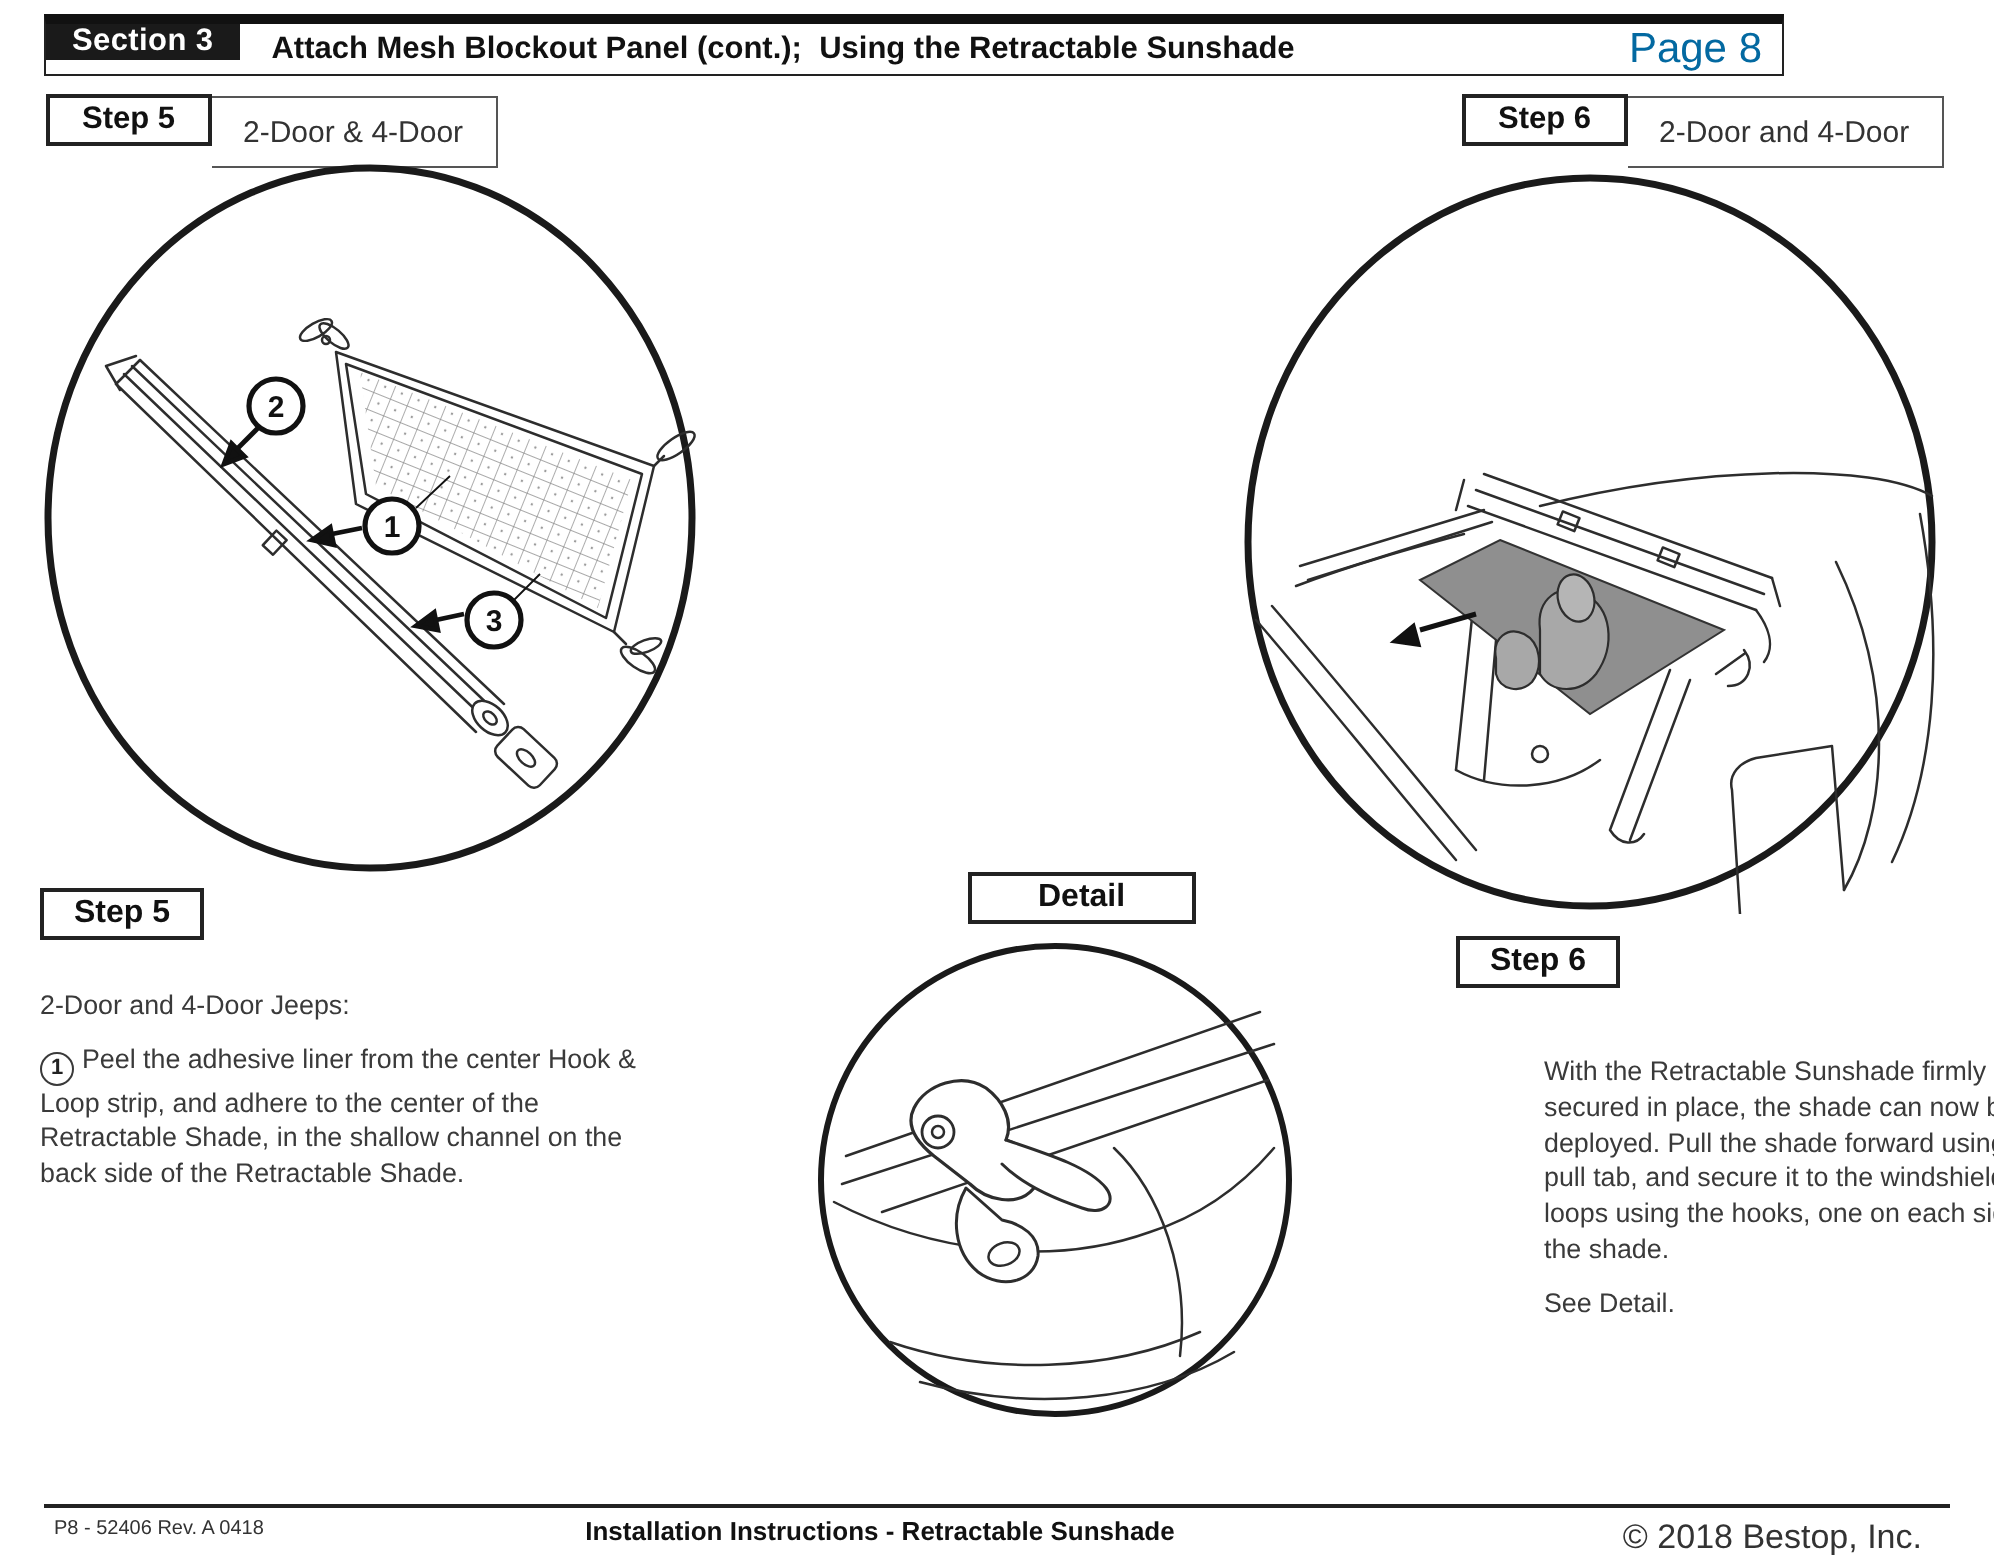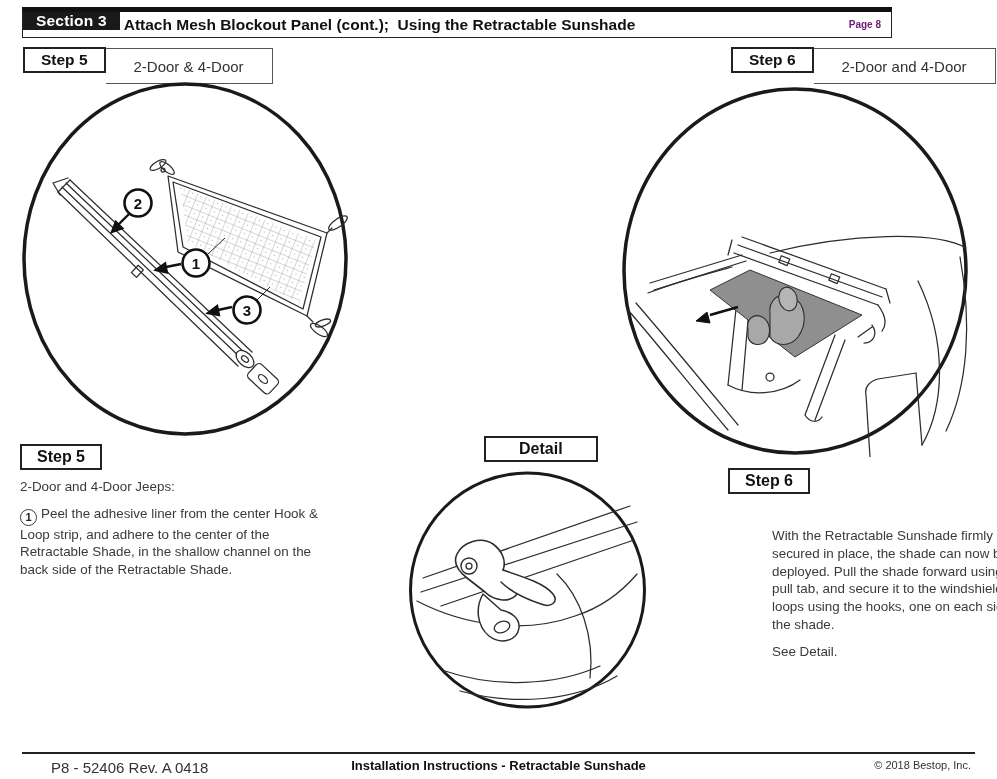--- a/index.html
+++ b/index.html
@@ -11,31 +11,31 @@
   
   .hdr {
     position:absolute; left:22px; top:7px; width:870px; height:31px;
     border:1.5px solid #222; border-top:5px solid #111;
     display:flex; align-items:flex-start; background:#fff;
   }
   .hdr-section {
     background:#1a1a1a; color:#fff; font-weight:bold; font-size:15.5px;
     display:flex; align-items:center; padding:0 13px; letter-spacing:.2px;
   }
-  .hdr-title { align-self:center; font-weight:bold; font-size:15.5px; color:#111; margin-left:4px; white-space:pre; }
-  .hdr-page  { align-self:center; margin-left:auto; margin-right:10px; font-weight:bold; font-size:10px; color:#701a75; }
+  .hdr-title { align-self:center; font-weight:bold; font-size:15.5px; color:#111; margin-left:16px; white-space:pre; }
+  .hdr-page  { align-self:center; margin-left:auto; margin-right:10px; font-weight:normal; font-size:21px; color:#0369a1; }
   
   .badge-row { position:absolute; display:flex; align-items:flex-start; }
   .badge-step {
     border:2.5px solid #222; font-weight:bold; font-size:15.5px; color:#111;
     padding:2px 16px; background:#fff; height:26px; display:flex; align-items:center;
   }
   .badge-scope {
     border:1.5px solid #555; border-left:none; font-size:15px; color:#333;
-    padding:2px 28px; background:#fff; height:36px; margin-top:1px; display:flex; align-items:center;
+    padding:2px 16px; background:#fff; height:36px; margin-top:1px; display:flex; align-items:center;
   }
   
   .step-head {
     position:absolute; border:2.5px solid #222; background:#fff; color:#111;
     font-weight:bold; font-size:16px; padding:2px 15px; display:inline-block;
   }
   
   .txtcol { position:absolute; font-size:13.4px; line-height:1.33; color:#3a3a3a; }
   .txtcol p { margin-bottom:9px; }
   .numcircle {
@@ -44,23 +44,23 @@
     vertical-align:-3px; margin-right:4px; background:#fff;
   }
   .bold { font-weight:bold; color:#222; }
   
   .detail-label {
     position:absolute; left:484px; top:436px; border:2.5px solid #222; background:#fff;
     font-weight:bold; font-size:16px; color:#111; padding:2px 33px;
   }
   
   .footer-line { position:absolute; left:22px; top:752px; width:953px; border-top:2px solid #222; }
-  .footer-left  { position:absolute; left:30px;  top:759px; font-size:15px; color:#333;padding-left:21px; }
-  .footer-center{ position:absolute; left:0; top:758px; width:997px; text-align:center; font-weight:bold; font-size:13px; color:#111; }
-  .footer-right { position:absolute; right:26px; top:759px; font-size:11px; color:#333; }
+  .footer-left  { position:absolute; left:6px;  top:759px; font-size:10px; color:#333;padding-left:21px; }
+  .footer-center{ position:absolute; left:0; top:758px; width:880px; text-align:center; font-weight:bold; font-size:13px; color:#111; }
+  .footer-right { position:absolute; right:36px; top:759px; font-size:17px; color:#333; }
   
   svg { position:absolute; display:block; }
   .art { stroke:#2d2d2d; fill:none; stroke-width:1.25; stroke-linecap:round; stroke-linejoin:round; }
 </style>
 </head>
 <body>
 
 <div class="page">
 
   <div class="hdr">
@@ -212,21 +212,21 @@
       <circle cx="64" cy="100" r="3"></circle>
 
       <path d="M98,104 C122,112 140,118 148,128 C154,136 146,142 136,138 C118,132 104,124 96,116" fill="#fff" stroke-width="1.5"></path>
 
       <path d="M78,128 C70,142 72,160 84,170 C96,179 112,175 114,162 C115,152 106,146 96,144 Z" fill="#fff" stroke-width="1.5"></path>
       <ellipse cx="97" cy="161" rx="8" ry="5.5" transform="rotate(-20 97 161)"></ellipse>
     </g>
   </svg>
 
   <div class="step-head" style="left:20px; top:444px;">Step 5</div>
-  <div class="txtcol" style="left:20px; top:478px; width:303px;">
+  <div class="txtcol" style="left:20px; top:494px; width:303px;">
     <p>2-Door and 4-Door Jeeps:</p>
     <p><span class="numcircle">1</span><span>Peel the adhesive liner from the center Hook &amp; Loop strip, and adhere to the center of the Retractable Shade, in the shallow channel on the back side of the Retractable Shade.</span></p>
   </div>
 
   <div class="step-head" style="left:728px; top:468px;">Step 6</div>
   <div class="txtcol" style="left:728px; top:527px; width:254px;margin-left:44px;">
     <p>With the Retractable Sunshade firmly secured in place, the shade can now be deployed. Pull the shade forward using the pull tab, and secure it to the windshield loops using the hooks, one on each side of the shade.</p>
     <p>See Detail.</p>
   </div>
 

